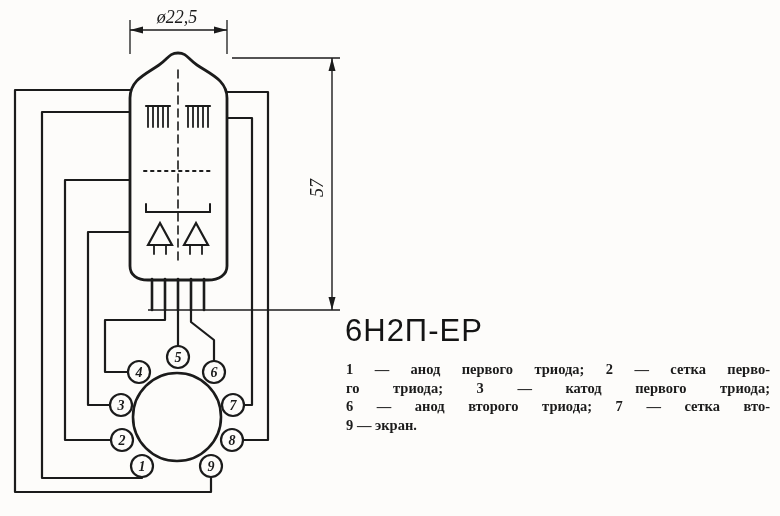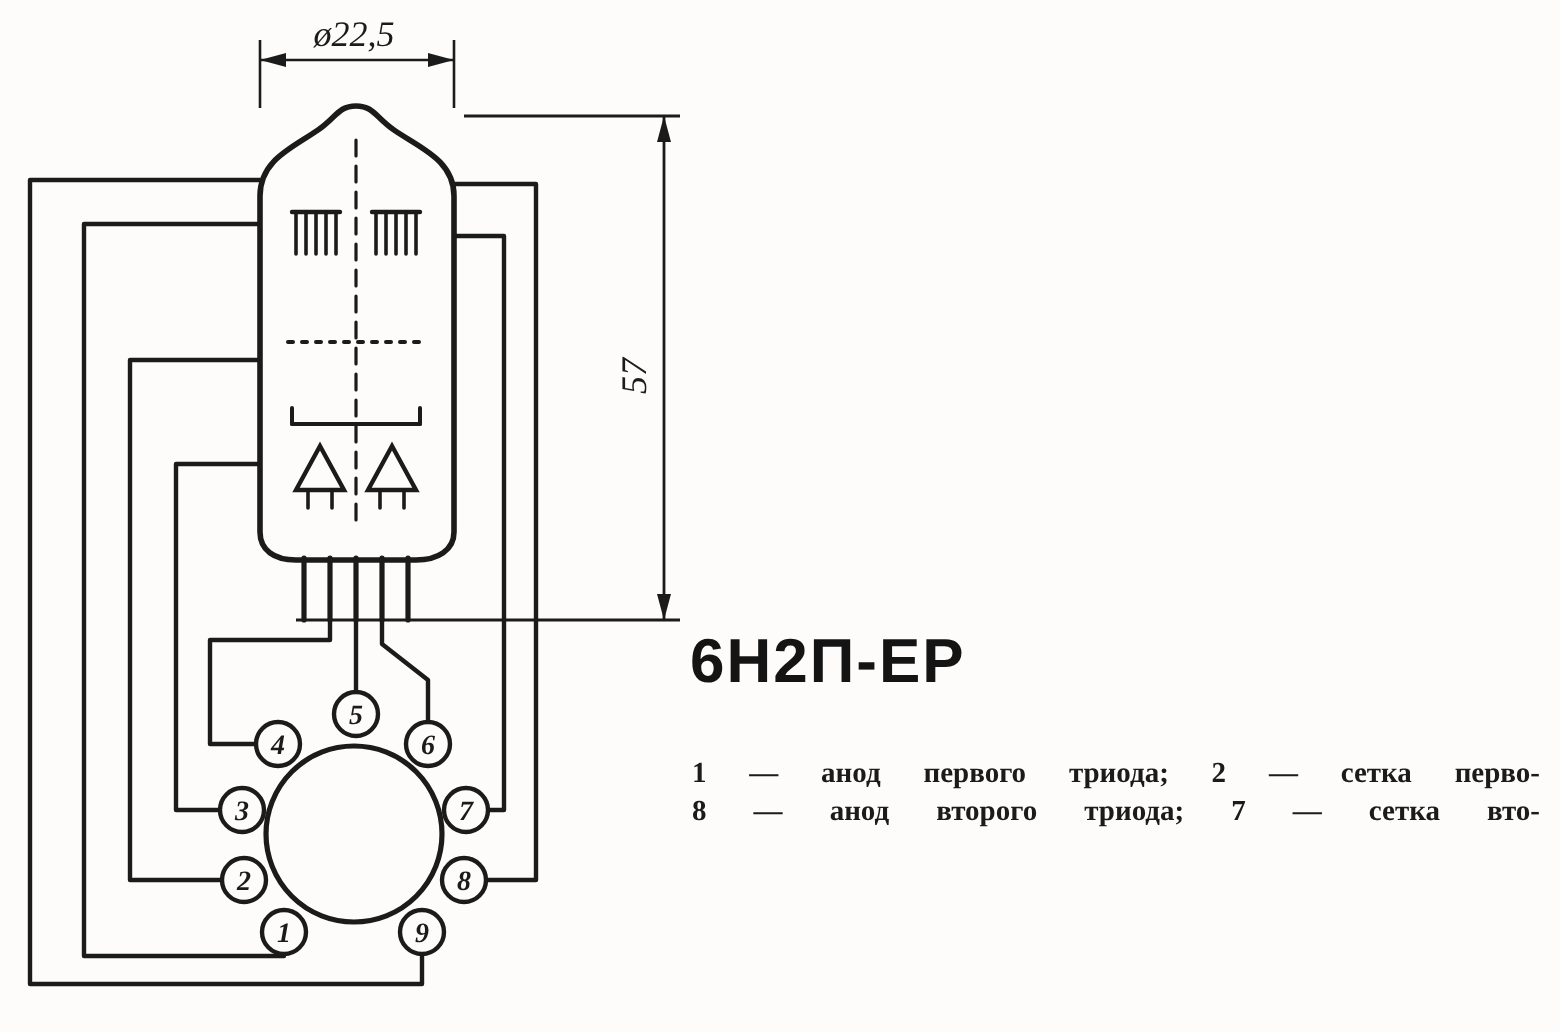--- a/index.html
+++ b/index.html
@@ -9,25 +9,25 @@
     font-family:"Liberation Serif", serif;
   }
   .stage{position:absolute;inset:0;}
   svg{position:absolute;left:0;top:0;}
   svg text{fill:#1b1b1b;}
   .dim-label{font:italic 18px "Liberation Serif", serif;}
   .pin-label{font:italic 700 14px "Liberation Serif", serif;}
   .tube-title{
     position:absolute;left:345px;top:313px;
     font-family:"Liberation Sans", sans-serif;
-    font-weight:700;font-size:31px;letter-spacing:1px;color:#141414;
+    font-weight:400;font-size:31px;letter-spacing:1px;color:#141414;
     white-space:nowrap;
   }
   .legend{
-    position:absolute;left:346px;top:378px;width:424px;
+    position:absolute;left:346px;top:360px;width:424px;
     font-family:"Liberation Serif", serif;
     font-weight:700;font-size:14.5px;line-height:18.7px;color:#1b1b1b;
   }
   .legend .line{text-align:justify;text-align-last:justify;}
   .legend .line.last{text-align-last:left;}
 </style>
 </head>
 <body>
 
 <div class="stage">
@@ -160,16 +160,18 @@
           <text class="pin-label" x="211" y="471" text-anchor="middle">9</text>
         </g>
       </g>
     </g>
   </svg>
 
   <div class="tube-title">6Н2П-ЕР</div>
 
   <div class="legend">
     <div class="line">1 — анод первого триода; 2 — сетка перво-</div>
-    <div class="line">8 — анод второго триода; 7 — сетка вто-</div>
+    <div class="line">го триода; 3 — катод первого триода;</div>
+    <div class="line">6 — анод второго триода; 7 — сетка вто-</div>
+    <div class="line last">9 — экран.</div>
   </div>
 
 </div>
 
 </body></html>

